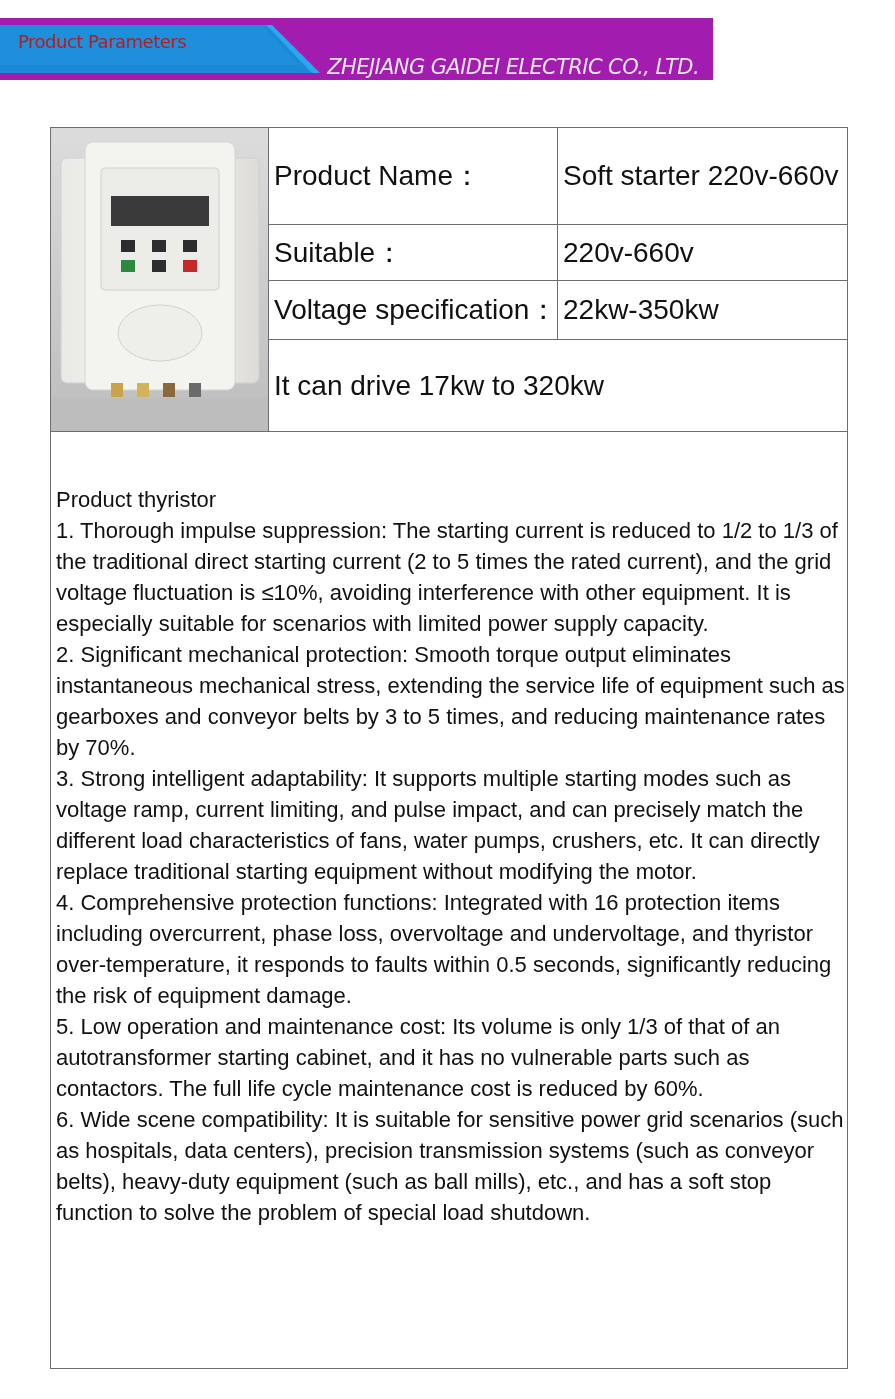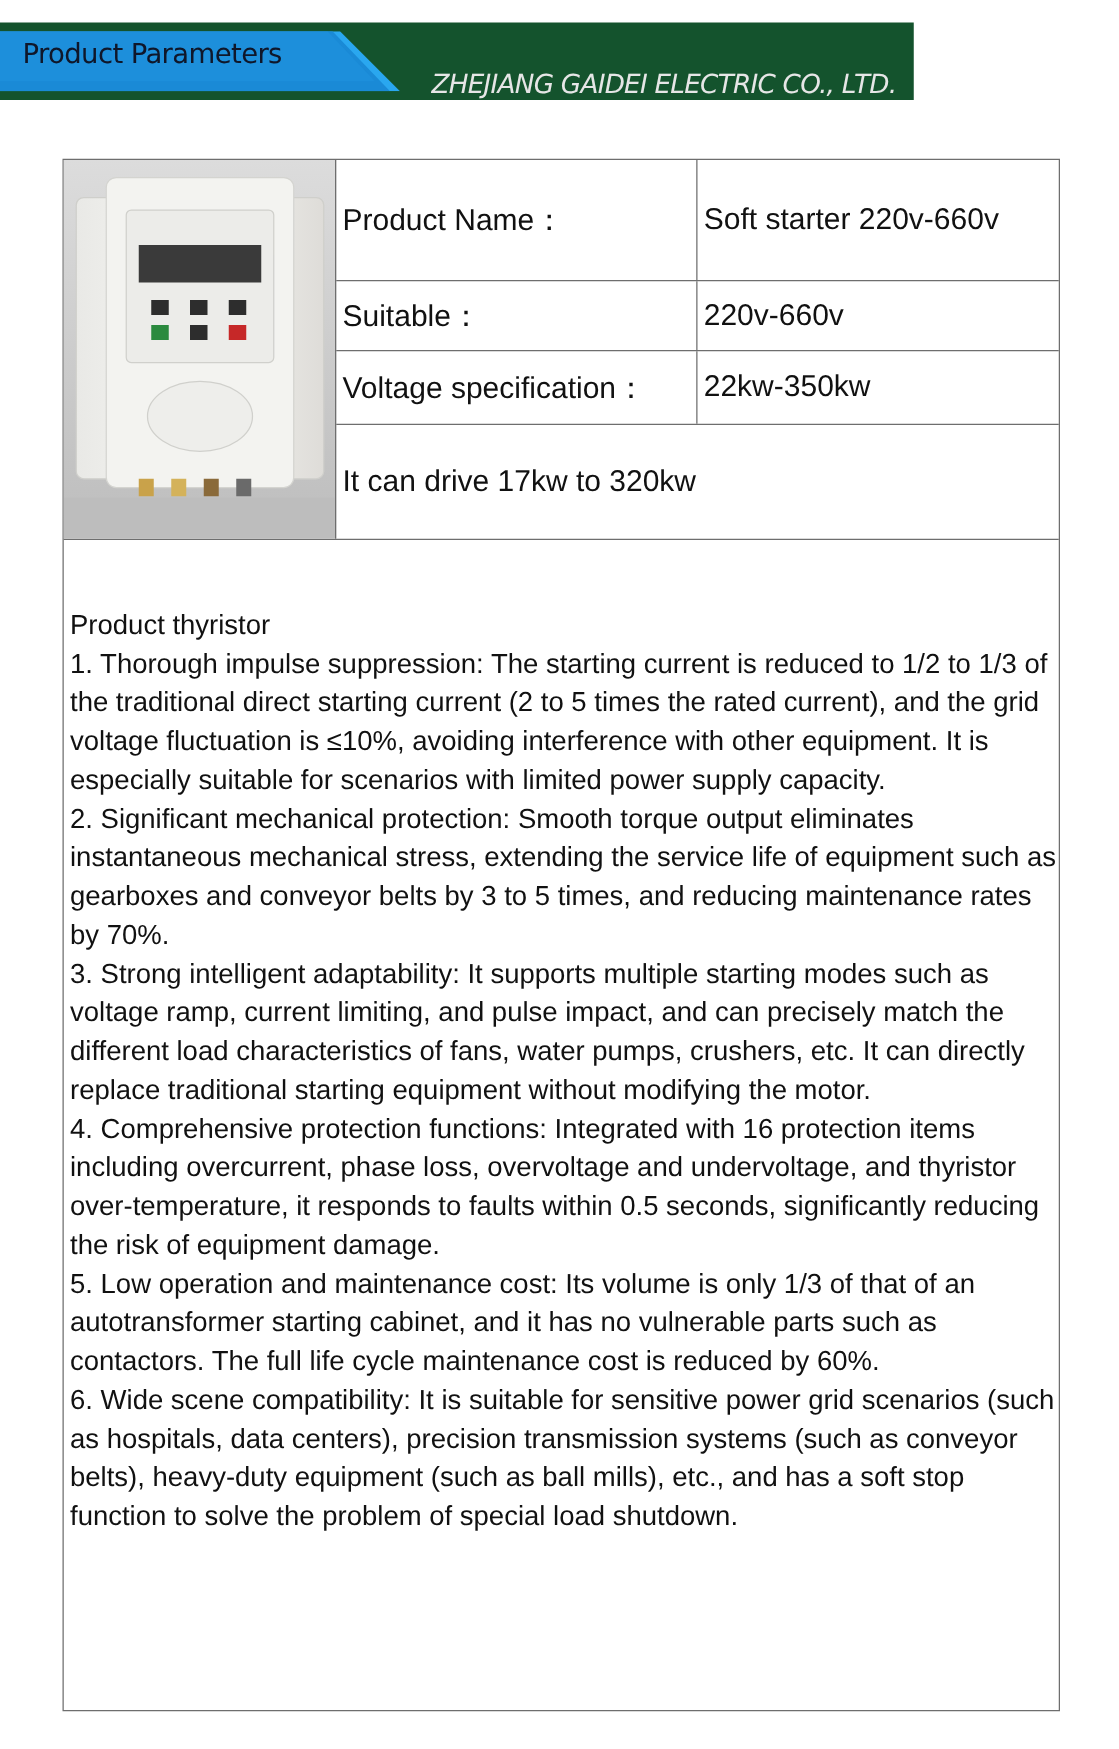--- a/index.html
+++ b/index.html
@@ -2,29 +2,28 @@
 <html><head>
 <meta charset="utf-8">
 <style>
   html, body { margin: 0; padding: 0; }
   body {
     width: 895px; height: 1399px; background: #ffffff; position: relative; overflow: hidden;
     font-family: "Liberation Sans", "DejaVu Sans", sans-serif; color: #111;
   }
   .banner {
     position: absolute; left: 0; top: 18px; width: 713px; height: 62px;
-    background: #14532d;
-    padding-left: 18px;
+    background: #a21caf;
   }
   .banner-tab {
     position: absolute; left: 0; top: 25px; width: 320px; height: 48px;
   }
   .banner-tab svg { position: absolute; left: 0; top: 0; }
   .banner-title {
-    position: absolute; left: 18px; top: 6px; font-size: 22px; color: #0f172a;
+    position: absolute; left: 18px; top: 6px; font-size: 18px; color: #b91c1c;
     font-family: "DejaVu Sans", sans-serif; letter-spacing: -0.5px; white-space: nowrap;
   }
   .banner-company {
     position: absolute; right: 14px; top: 37px; font-size: 21px; color: #e6e6e6;
     font-style: italic; font-family: "DejaVu Sans", sans-serif; letter-spacing: -0.6px;
     white-space: nowrap;
   }
   .params {
     position: absolute; left: 50px; top: 127px; width: 798px; height: 1242px;
     border: 1px solid #6e6e6e; box-sizing: border-box;
@@ -34,21 +33,21 @@
     border-bottom: 1px solid #6e6e6e;
   }
   .photo-cell {
     position: absolute; left: 0; top: 0; width: 218px; height: 303px;
     border-right: 1px solid #6e6e6e; box-sizing: border-box; overflow: hidden;
     background: #c9c9c9;
   }
   .row { position: absolute; left: 218px; width: 578px; border-bottom: 1px solid #6e6e6e; box-sizing: border-box; }
   .row .label, .row .value {
     position: absolute; top: 0; bottom: 0; display: flex; align-items: center;
-    font-size: 24px; color: #111; white-space: nowrap;
+    font-size: 28px; color: #111; white-space: nowrap;
   }
   .row .label { left: 5px; width: 278px; }
   .row .value { left: 288px; padding-left: 5px; border-left: 1px solid #6e6e6e; right: 0; text-align: right; }
   .row.full { border-bottom: none; text-decoration: underline; }
   .row.full .label { width: auto; }
   .advantages {
     position: absolute; left: 5px; top: 356px; width: 790px;
     font-size: 22px; line-height: 31px; color: #111;
   }
   .advantages div { white-space: normal; }

